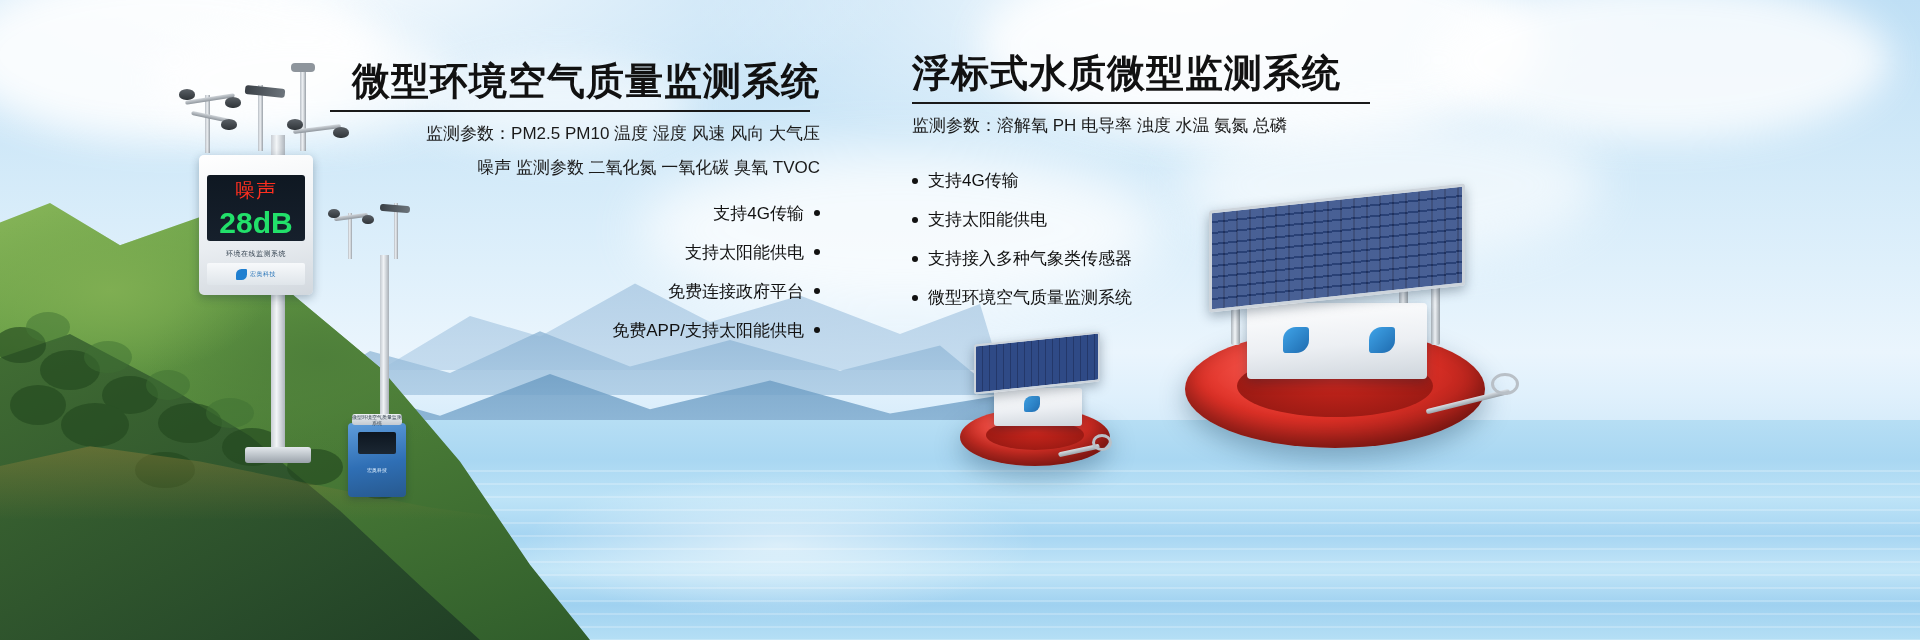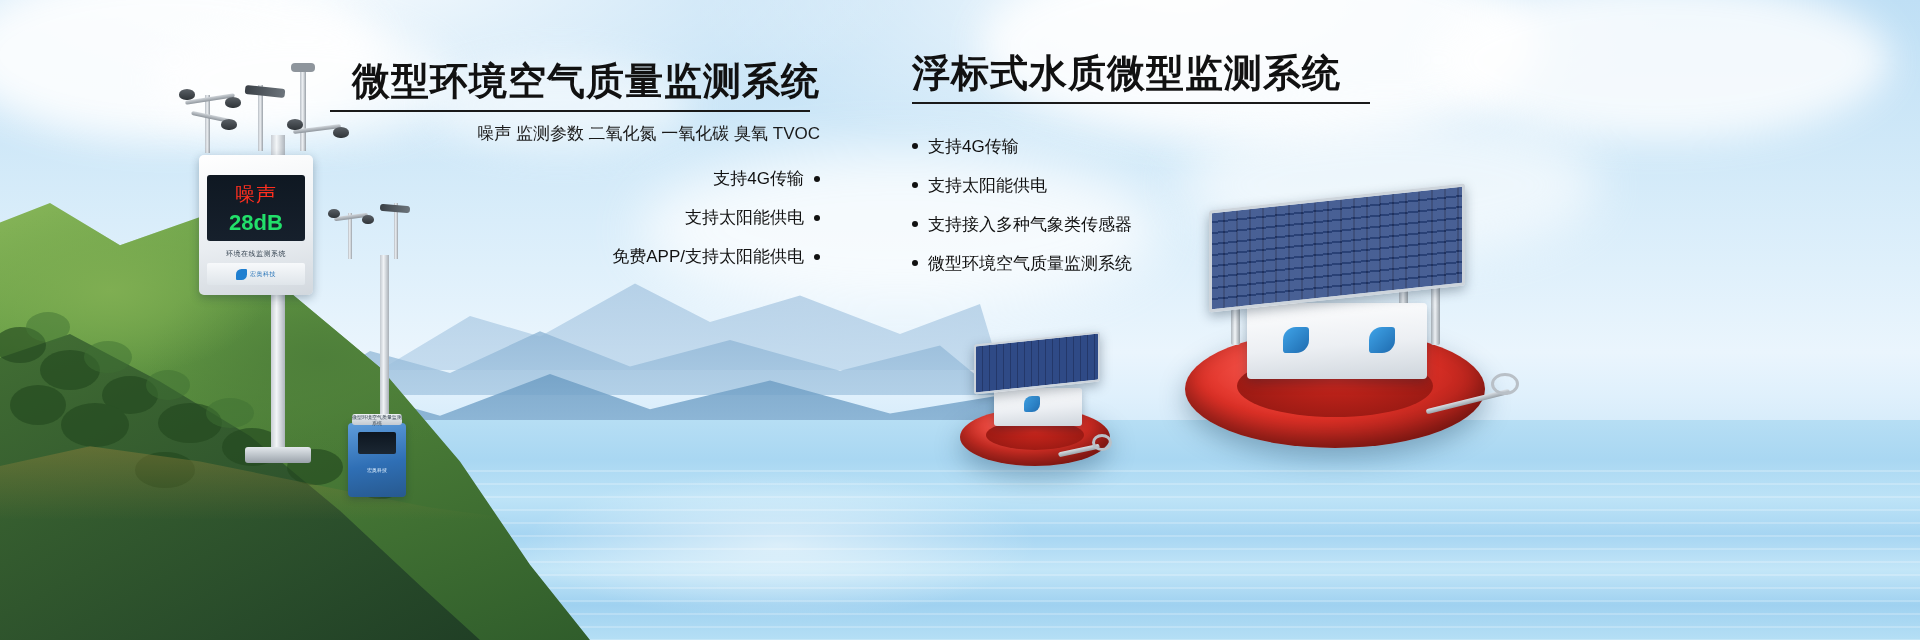--- a/index.html
+++ b/index.html
@@ -110,21 +110,21 @@
   .shield{position:absolute;left:160px;top:160px;width:46px;height:44px;
     background:repeating-linear-gradient(180deg,#f4f7f9 0 4px,#cdd4da 4px 7px);
     border-radius:5px;box-shadow:0 1px 3px rgba(0,0,0,.25);}
   .cabinet{position:absolute;left:104px;top:120px;width:114px;height:140px;
     background:linear-gradient(170deg,#ffffff,#e9edf1 60%,#d2d8de);
     border-radius:5px;box-shadow:0 3px 10px rgba(20,40,60,.3);}
   .screen{position:absolute;left:112px;top:140px;width:98px;height:66px;
     background:linear-gradient(180deg,#0f1822,#16202c);border-radius:3px;
     display:flex;flex-direction:column;align-items:center;justify-content:center;gap:2px;}
   .noise-label{color:#ff2f1f;font-size:20px;font-weight:normal;letter-spacing:1px;}
-  .noise-val{color:#22e06a;font-size:22px;font-weight:bold;}
+  .noise-val{color:#22e06a;font-size:30px;font-weight:bold;}
   .brandbar{position:absolute;left:112px;top:212px;width:98px;height:13px;
     font-size:7px;color:#2c3b49;text-align:center;line-height:13px;letter-spacing:.5px;}
   .logo-strip{position:absolute;left:112px;top:228px;width:98px;height:22px;
     background:linear-gradient(180deg,#f7f9fb,#dfe5ea);border-radius:2px;
     display:flex;align-items:center;justify-content:center;gap:3px;}
   .logo-mark{width:11px;height:11px;border-radius:50% 10% 50% 10%;background:#1f7fd0;}
   .logo-txt{font-size:6px;color:#1f6fb5;letter-spacing:.5px;}
   .base{position:absolute;left:150px;top:412px;width:66px;height:16px;border-radius:3px;
     background:linear-gradient(180deg,#e3e8ec,#9aa2aa);}
 
@@ -296,40 +296,46 @@
       <span class="cab-logo" style="left:122px;top:24px;"></span>
     </div>
     <div class="solar solar-big"></div>
     <div class="arm" style="left:240px;top:214px;width:86px;transform:rotate(-14deg);"></div>
     <div class="arm-ball" style="left:306px;top:188px;"></div>
   </div>
 
   <div class="panel panel-left">
     <div class="ptitle">微型环境空气质量监测系统</div>
     <div class="divider"></div>
+    <div class="paramline">监测参数：PM2.5  PM10  温度 湿度  风速  风向  大气压</div>
     <div class="paramline">噪声  监测参数   二氧化氮   一氧化碳  臭氧  TVOC</div>
     <ul class="bullets">
       <li>
           <span>支持4G传输</span>
           <span class="dot"></span>
         </li>
       <li>
           <span>支持太阳能供电</span>
+          <span class="dot"></span>
+        </li>
+      <li>
+          <span>免费连接政府平台</span>
           <span class="dot"></span>
         </li>
       <li>
           <span>免费APP/支持太阳能供电</span>
           <span class="dot"></span>
         </li>
     </ul>
   </div>
 
   <div class="panel panel-right">
     <div class="ptitle">浮标式水质微型监测系统</div>
     <div class="divider"></div>
+    <div class="paramline">监测参数：溶解氧   PH   电导率   浊度   水温   氨氮  总磷</div>
     <ul class="bullets" style="margin-top:34px;">
       <li>
           <span class="dot"></span>
           <span>支持4G传输</span>
         </li>
       <li>
           <span class="dot"></span>
           <span>支持太阳能供电</span>
         </li>
       <li>

